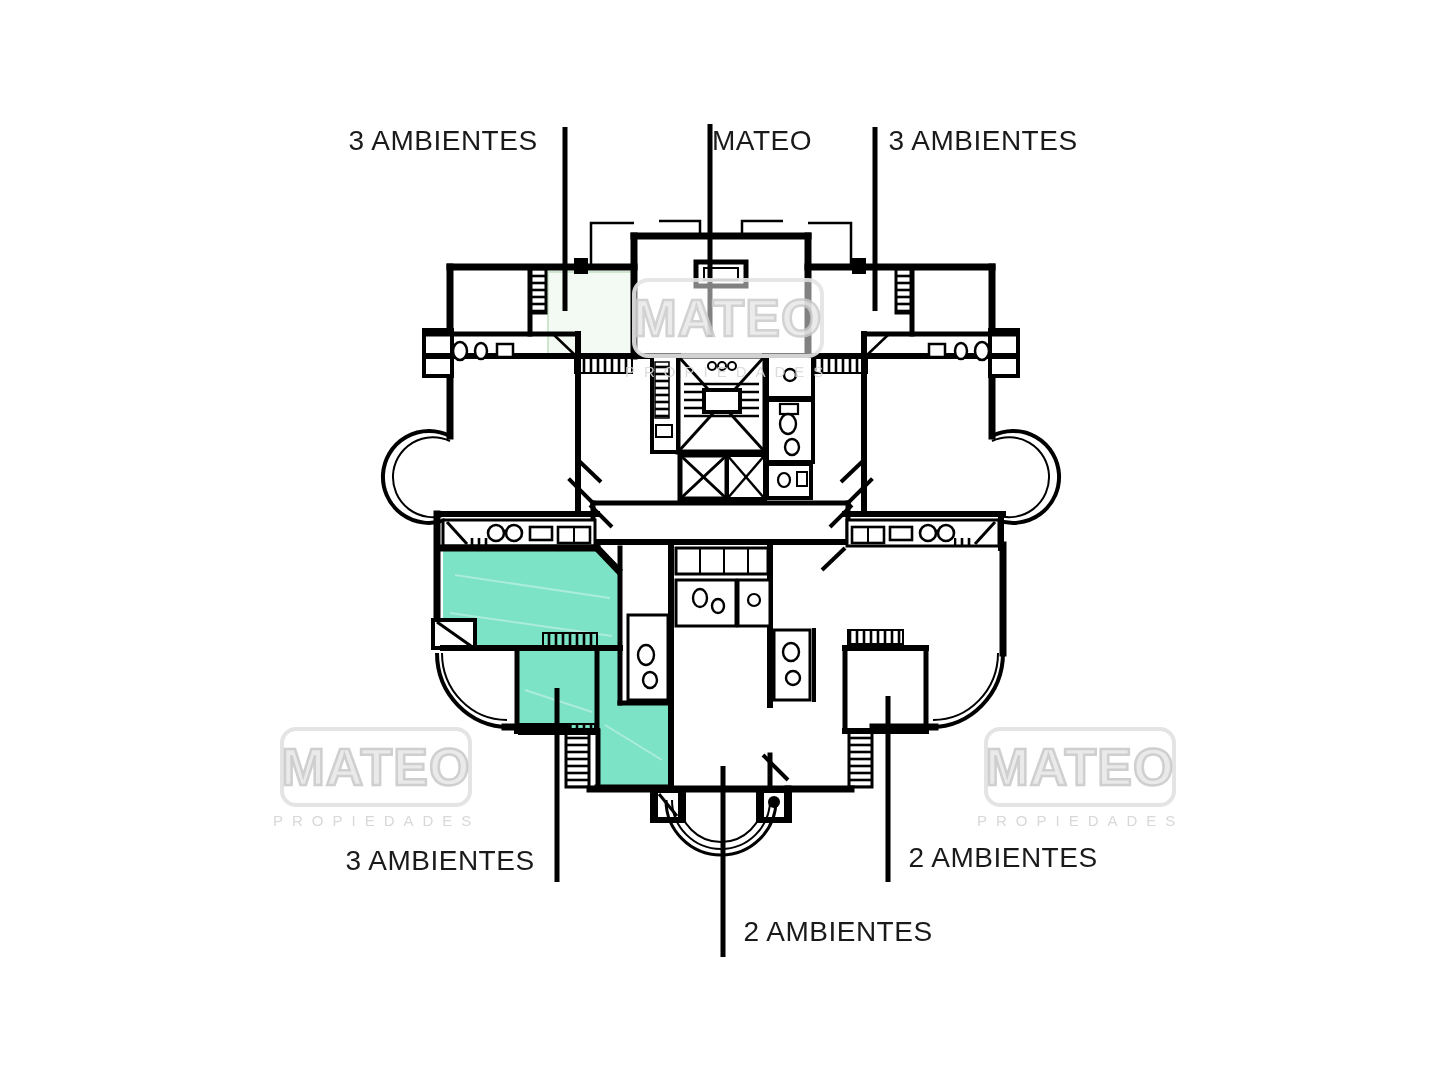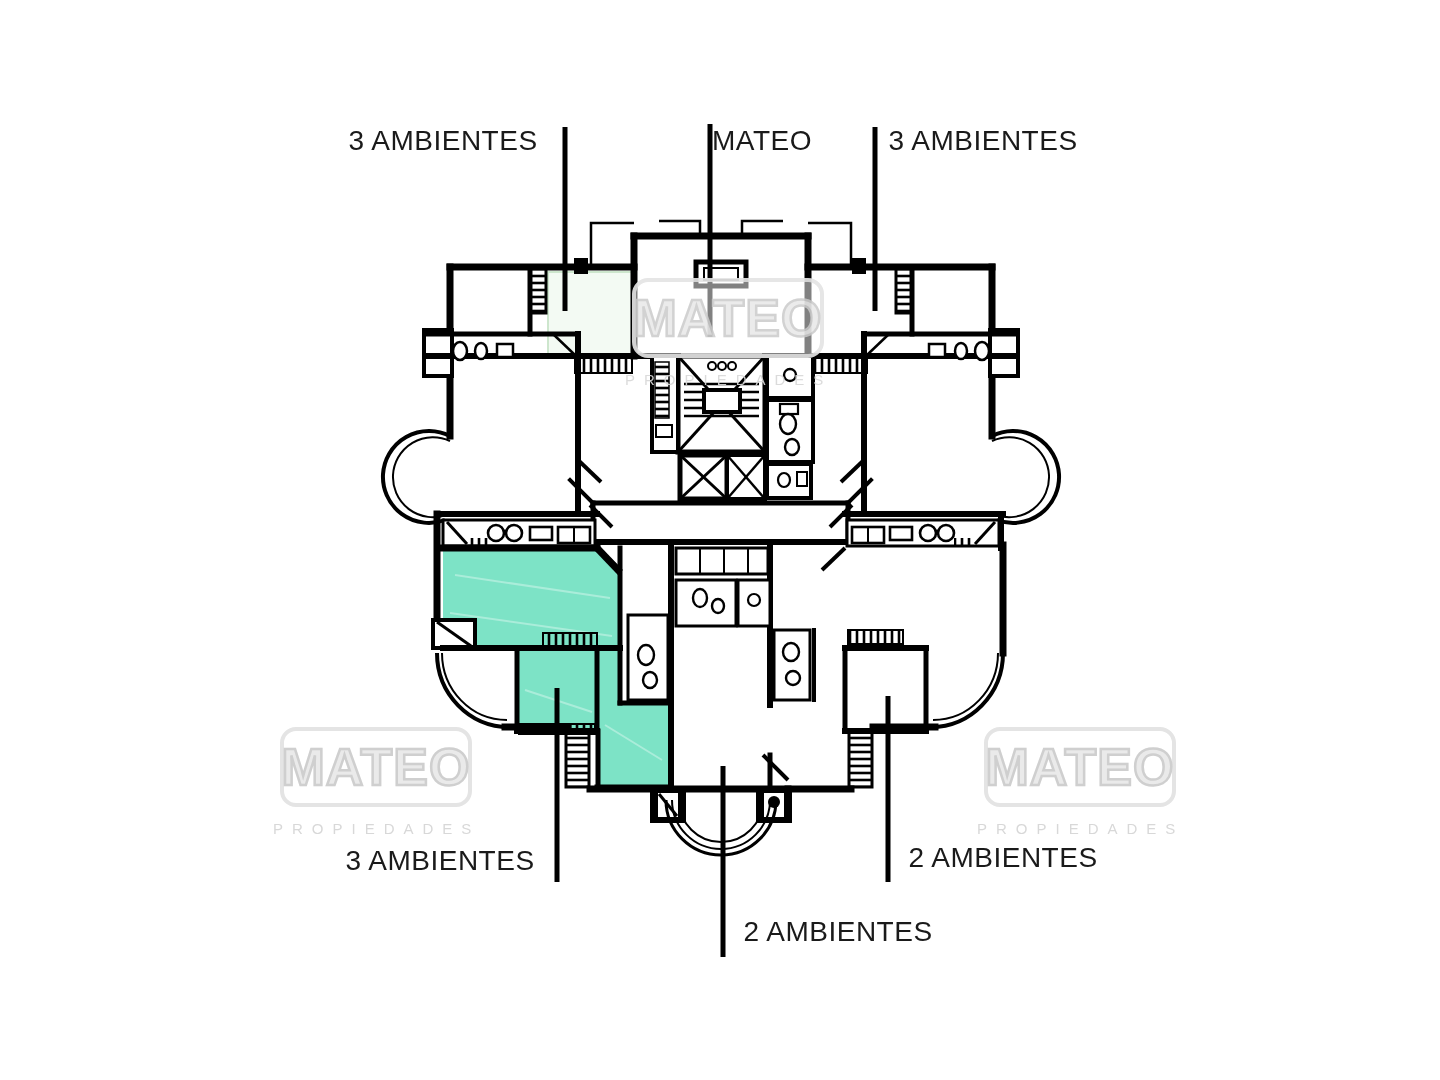--- a/index.html
+++ b/index.html
@@ -6,21 +6,21 @@
   .stage{position:relative;width:1440px;height:1080px;background:#ffffff;overflow:hidden;
          font-family:"Liberation Sans",sans-serif;}
   .plan-svg{position:absolute;left:0;top:0;}
   .unit-label{position:absolute;transform:translate(-50%,-50%);
       font-size:28px;color:#1a1a1a;letter-spacing:.5px;white-space:nowrap;text-align:right;}
   .watermark{position:absolute;width:208px;}
   .wm-box{height:72px;border:4px solid #e4e4e4;border-radius:16px;
       display:flex;align-items:center;justify-content:center;margin-left:16px;}
   .wm-brand{font-weight:bold;font-size:52px;line-height:1;color:#eaeaea;
       letter-spacing:1px;-webkit-text-stroke:2.5px #cfcfcf;}
-  .wm-sub{margin-top:13px;text-align:center;font-size:15px;color:#d8d8d8;
+  .wm-sub{margin-top:5px;text-align:center;font-size:15px;color:#d8d8d8;
       letter-spacing:9px;padding-left:9px;}
   .wm-center .wm-box{background:rgba(255,255,255,.55);}
   .wm-center{opacity:.92;}
 </style>
 </head>
 <body>
 
 <div class="stage">
 
 <svg class="plan-svg" width="1440" height="1080" viewBox="0 0 1440 1080">

